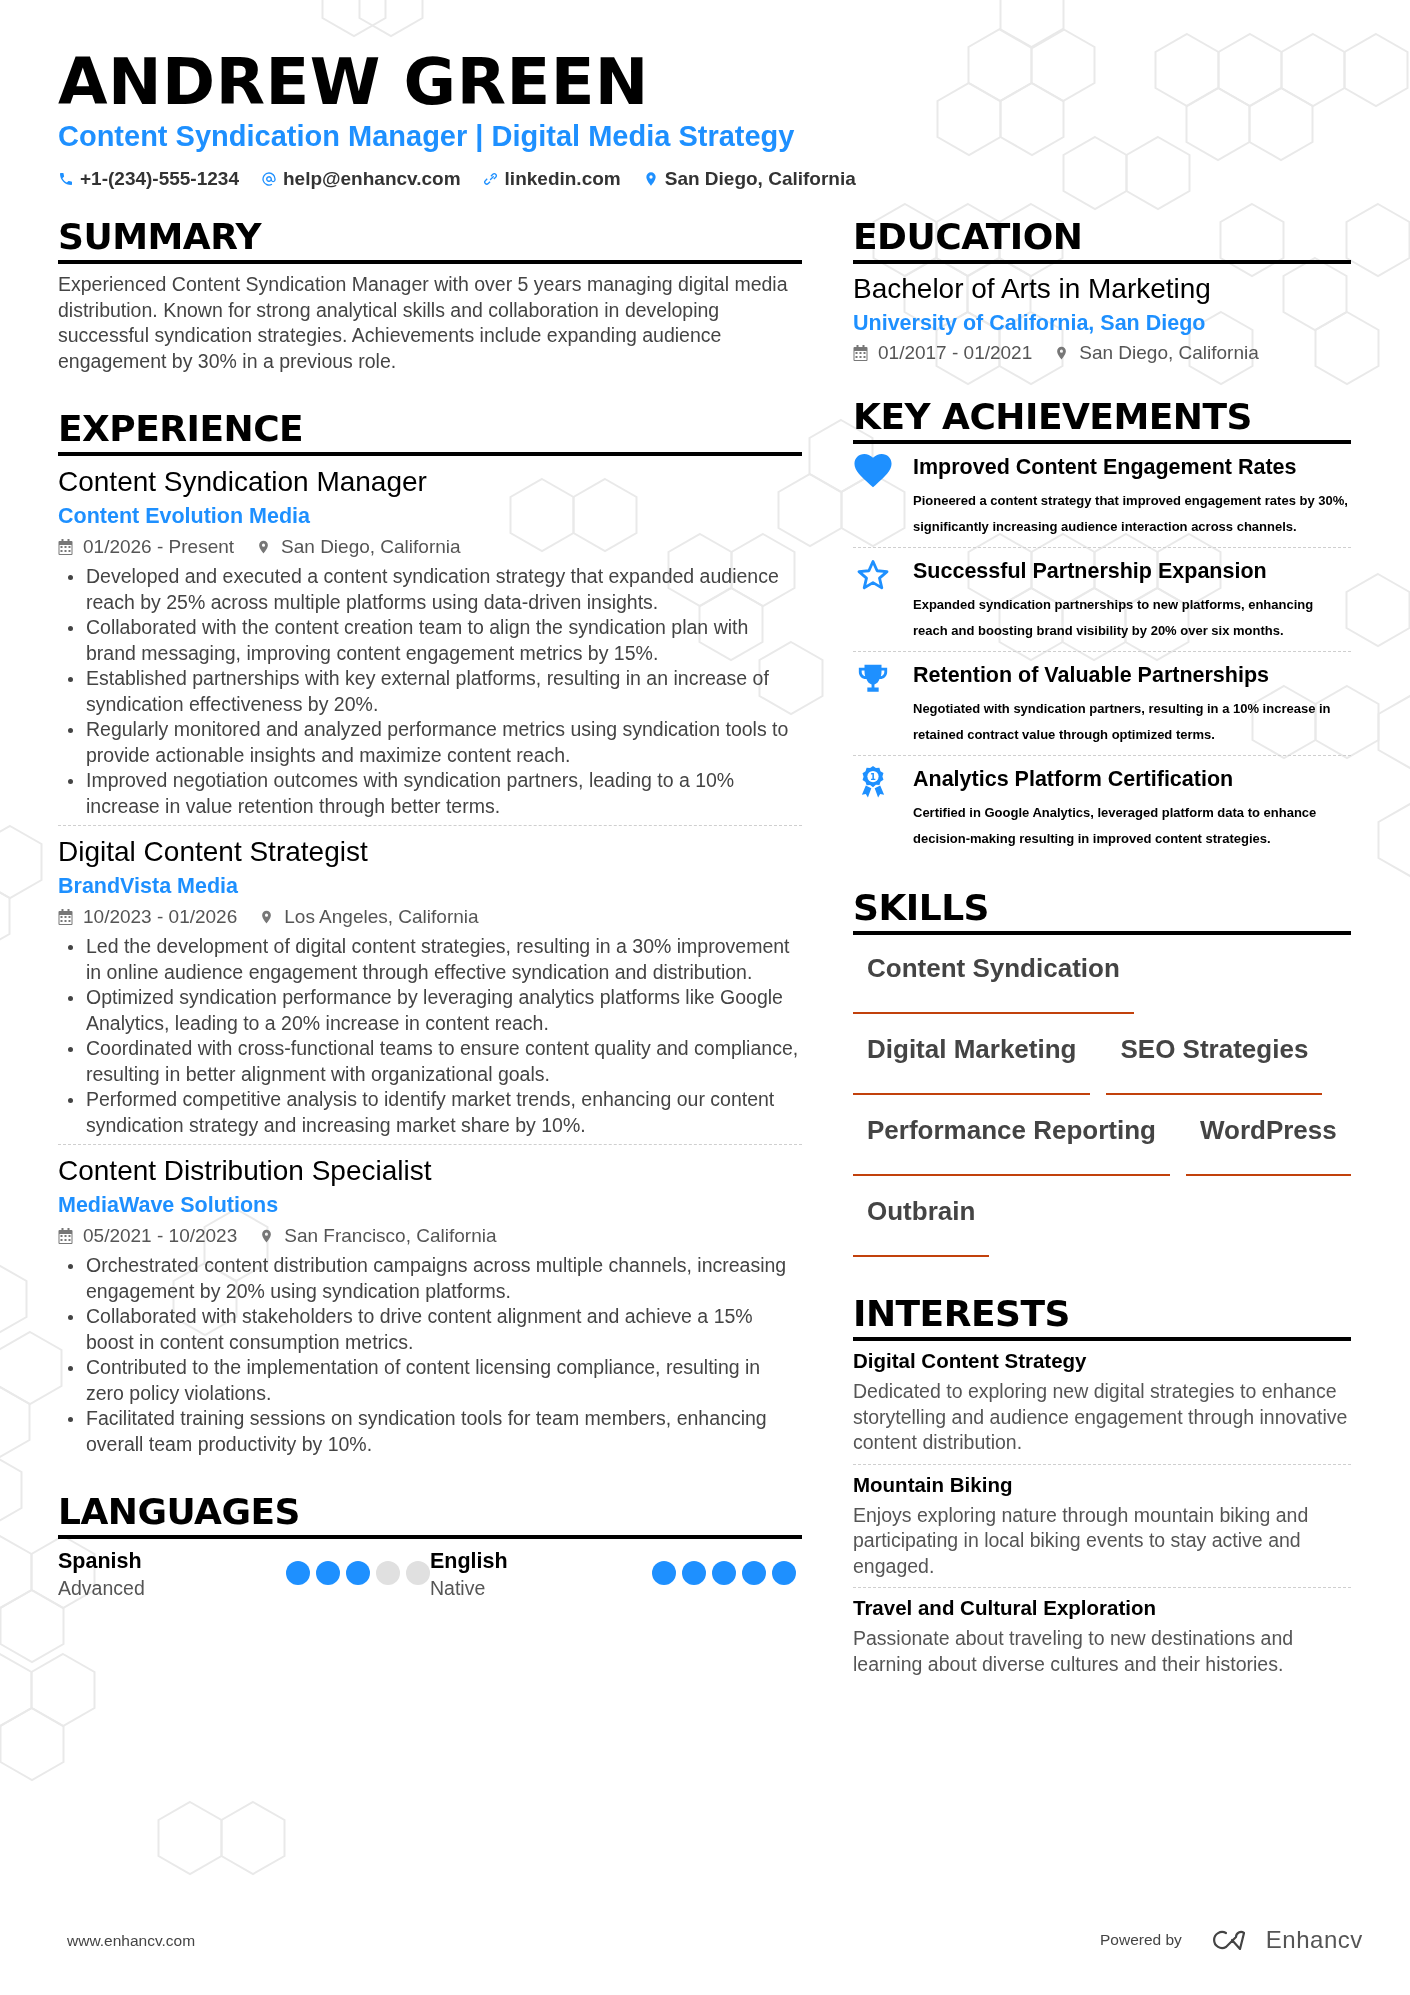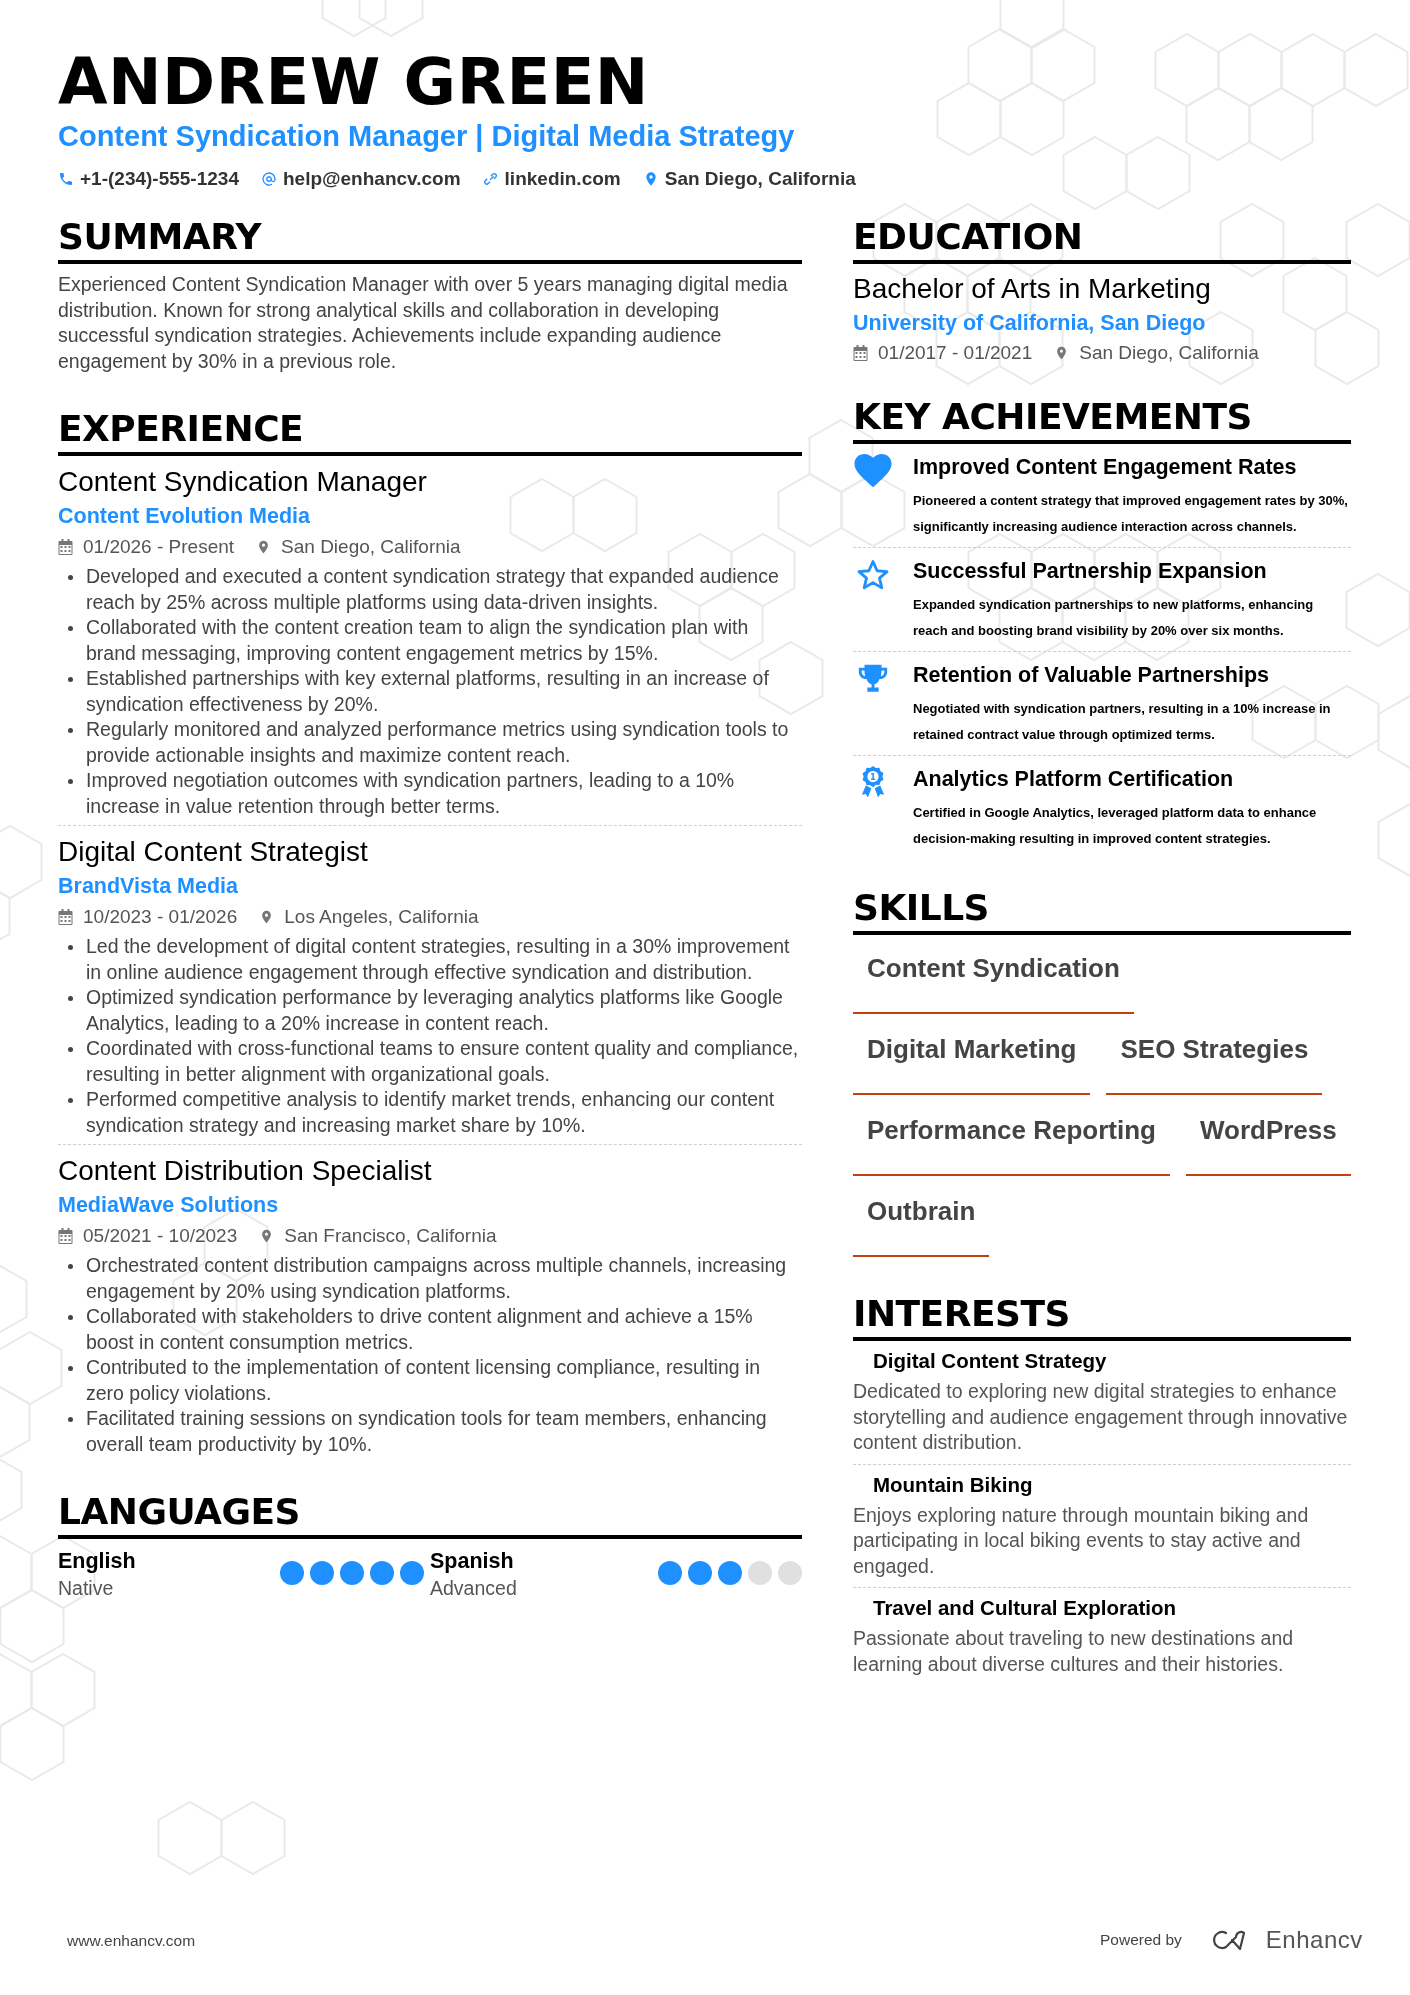--- a/index.html
+++ b/index.html
@@ -56,21 +56,21 @@
   .ach-title { font-size: 21.5px; font-weight: 700; color: #000; line-height: 30px; }
   .ach-desc { font-size: 13px; line-height: 25.5px; color: #000000; margin-top: 6px; font-weight: bold; }
 
   
   .skills { display: flex; flex-wrap: wrap; gap: 0 16px; margin-top: 6px; }
   .skill { font-size: 26px; font-weight: 700; color: #444; padding: 12px 14px 29px 14px; border-bottom: 2px solid #c2410c; margin-bottom: 8px; line-height: 30px; }
 
   
   .interest { padding: 6px 0 8px 0; border-bottom: 1.5px dashed #cfcfcf; }
   .interest:last-child { border-bottom: none; }
-  .interest-title { font-size: 20.5px; font-weight: 700; color: #000; line-height: 28px; margin-left: 20px; }
+  .interest-title { font-size: 20.5px; font-weight: 700; color: #000; line-height: 28px; }
   .interest-desc { font-size: 19.5px; line-height: 25.5px; color: #555; margin-top: 4px; }
 
   
   .footer-left { position: absolute; left: 67px; top: 1932px; font-size: 15.5px; color: #444; }
   .footer-right { position: absolute; left: 1100px; top: 1926px; display: flex; align-items: center; gap: 28px; font-size: 15.5px; color: #444; }
   .brand { display: flex; align-items: center; gap: 12px; font-size: 24px; color: #555; letter-spacing: 0.5px; }
 </style>
 </head>
 <body>
 
@@ -265,42 +265,42 @@
           <li>Facilitated training sessions on syndication tools for team members, enhancing overall team productivity by 10%.</li>
         </ul>
       </div>
     </div>
 
     <div class="section" style="margin-top:22px;">
       <div class="section-title">LANGUAGES</div>
       <div class="lang-row">
         <div class="lang">
           <div>
+            <div class="lang-name">Spanish</div>
+            <div class="lang-level">Advanced</div>
+          </div>
+          <div class="dots" style="margin-right:0;">
+            <span class="dot on"></span>
+            <span class="dot on"></span>
+            <span class="dot on"></span>
+            <span class="dot"></span>
+            <span class="dot"></span>
+          </div>
+        </div>
+        <div class="lang">
+          <div>
             <div class="lang-name">English</div>
             <div class="lang-level">Native</div>
           </div>
           <div class="dots">
             <span class="dot on"></span>
             <span class="dot on"></span>
             <span class="dot on"></span>
             <span class="dot on"></span>
             <span class="dot on"></span>
-          </div>
-        </div>
-        <div class="lang">
-          <div>
-            <div class="lang-name">Spanish</div>
-            <div class="lang-level">Advanced</div>
-          </div>
-          <div class="dots" style="margin-right:0;">
-            <span class="dot on"></span>
-            <span class="dot on"></span>
-            <span class="dot on"></span>
-            <span class="dot"></span>
-            <span class="dot"></span>
           </div>
         </div>
       </div>
     </div>
   </div>
 
   <div class="col-right">
     <div class="section">
       <div class="section-title">EDUCATION</div>
       <div class="degree">Bachelor of Arts in Marketing</div>

